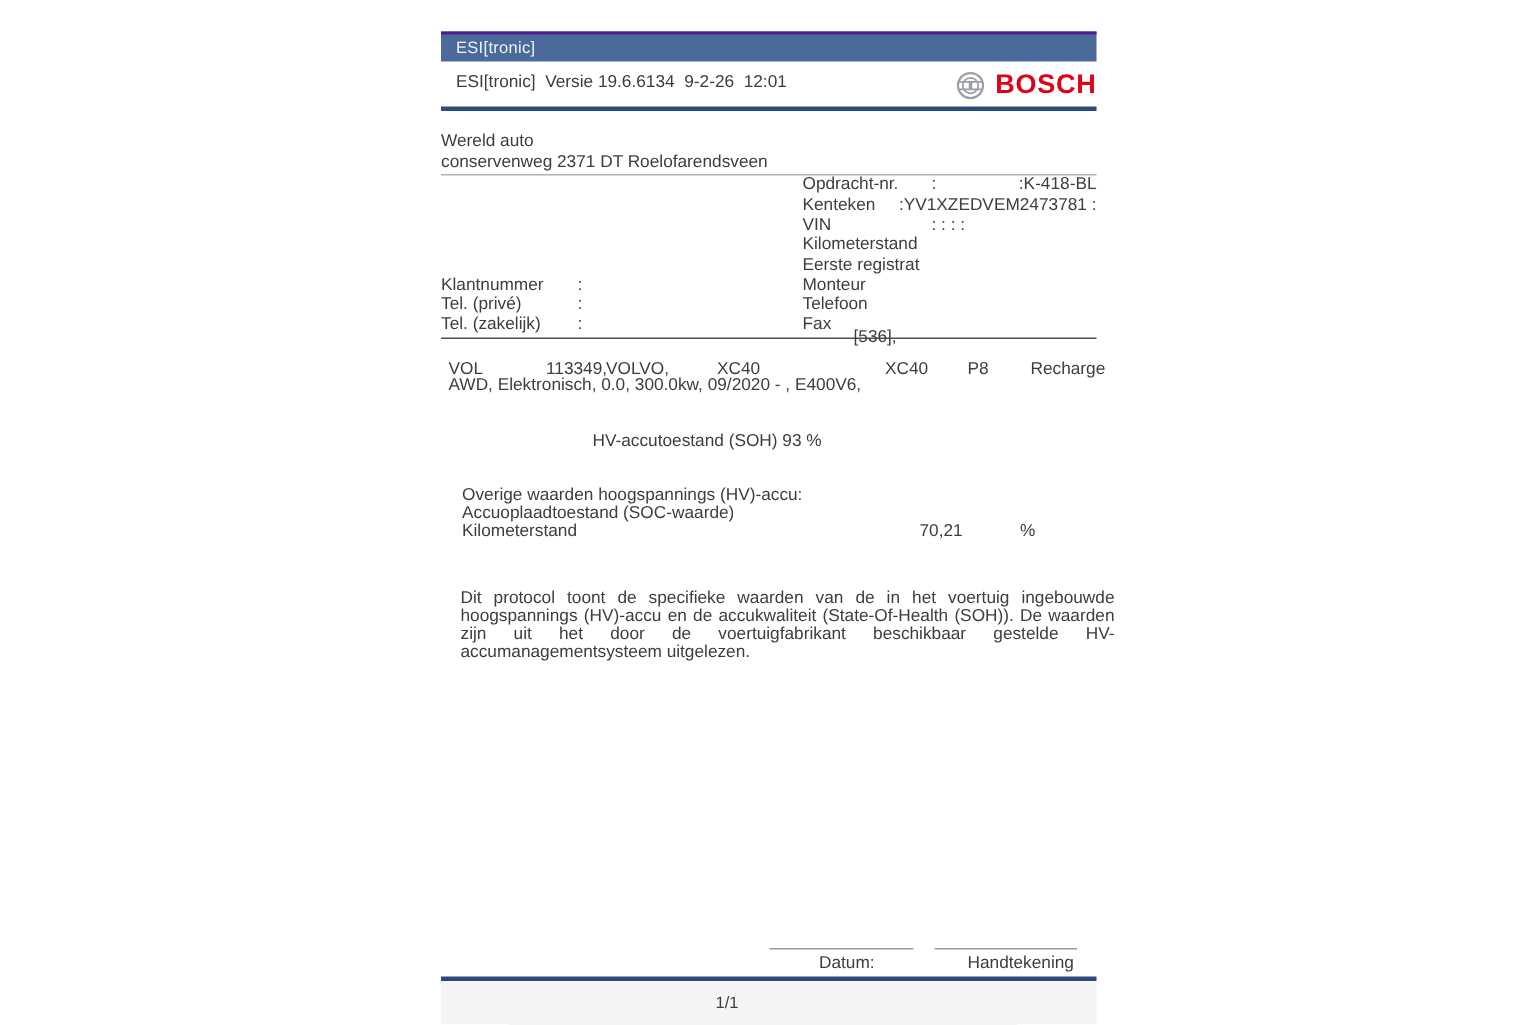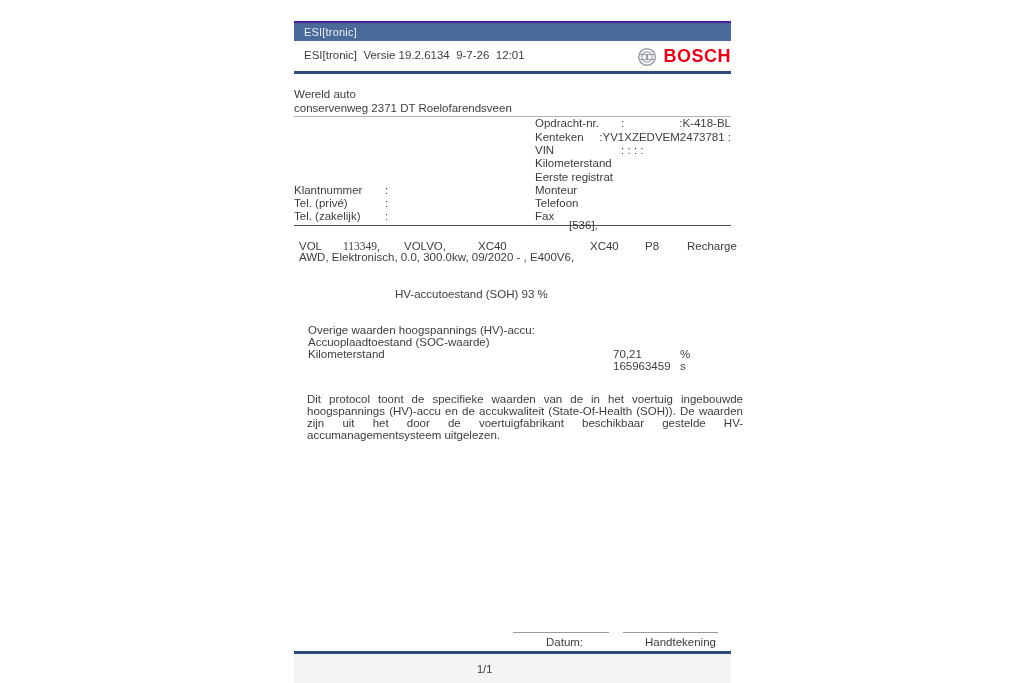--- a/index.html
+++ b/index.html
@@ -46,21 +46,21 @@
   .foot-gray { left:294px; top:654px; width:437px; height:29px; background:#f4f4f4; }
 </style>
 </head>
 <body>
 
 <div id="page">
 
   <div class="abs titlebar">
     <span>ESI[tronic]</span>
   </div>
-  <div class="abs txt versionline">ESI[tronic]  Versie 19.2.6134  9-7-26  12:01</div>
+  <div class="abs txt versionline">ESI[tronic]  Versie 19.6.6134  9-2-26  12:01</div>
 
   <div class="abs bosch">
     <span style="display:inline-flex;">
       <svg width="20" height="20" viewBox="0 0 24 24">
         <circle cx="12" cy="12" r="10" fill="none" stroke="#9aa0a6" stroke-width="1.8"></circle>
         <circle cx="12" cy="12" r="6.2" fill="none" stroke="#9aa0a6" stroke-width="1.4"></circle>
         <line x1="2.5" y1="9" x2="21.5" y2="9" stroke="#9aa0a6" stroke-width="1.4"></line>
         <line x1="2.5" y1="15" x2="21.5" y2="15" stroke="#9aa0a6" stroke-width="1.4"></line>
         <rect x="10.6" y="9" width="2.8" height="6" fill="#9aa0a6"></rect>
       </svg>
@@ -118,21 +118,21 @@
     <div class="row txt">
       <span class="lbl">Tel. (zakelijk)</span>
       <span>:</span>
     </div>
   </div>
 
   <div class="abs rule-dark"></div>
 
   <div class="abs txt" style="left:535px; top:219px;padding-left:34px;">[536],</div>
   <div class="abs txt" style="left:299px; top:240px;">VOL</div>
-  <div class="abs txt" style="left:343px; top:240px;font-family:Liberation Serif, serif;">113349,</div>
+  <div class="abs txt" style="left:364px; top:240px;">113349,</div>
   <div class="abs txt" style="left:404px; top:240px;">VOLVO,</div>
   <div class="abs txt" style="left:478px; top:240px;">XC40</div>
   <div class="abs txt" style="left:590px; top:240px;">XC40</div>
   <div class="abs txt" style="left:645px; top:240px;">P8</div>
   <div class="abs txt" style="left:687px; top:240px;">Recharge</div>
   <div class="abs txt" style="left:299px; top:251px;">AWD, Elektronisch, 0.0, 300.0kw, 09/2020 - , E400V6,</div>
 
   <div class="abs txt" style="left:395px; top:288px;">HV-accutoestand (SOH) 93 %</div>
 
   <div class="abs txt" style="left:308px; top:324px;">Overige waarden hoogspannings (HV)-accu:</div>
@@ -140,25 +140,20 @@
     <div class="row txt">
       <span class="lbl">Accuoplaadtoestand (SOC-waarde)</span>
       <span class="val"></span>
       <span></span>
     </div>
     <div class="row txt">
       <span class="lbl">Kilometerstand</span>
       <span class="val">70,21</span>
       <span>%</span>
     </div>
-    <div class="row txt">
-      <span class="lbl"></span>
-      <span class="val">165963459</span>
-      <span>s</span>
-    </div>
   </div>
 
   <div class="abs para">Dit protocol toont de specifieke waarden van de in het voertuig ingebouwde hoogspannings (HV)-accu en de accukwaliteit (State-Of-Health (SOH)). De waarden zijn uit het door de voertuigfabrikant beschikbaar gestelde HV-accumanagementsysteem uitgelezen.</div>
 
   <div class="abs sigline" style="left:513px; width:96px;"></div>
   <div class="abs sigline" style="left:623px; width:95px;"></div>
   <div class="abs txt" style="left:546px; top:636px;">Datum:</div>
   <div class="abs txt" style="left:645px; top:636px;">Handtekening</div>
 
   <div class="abs foot-navy"></div>

